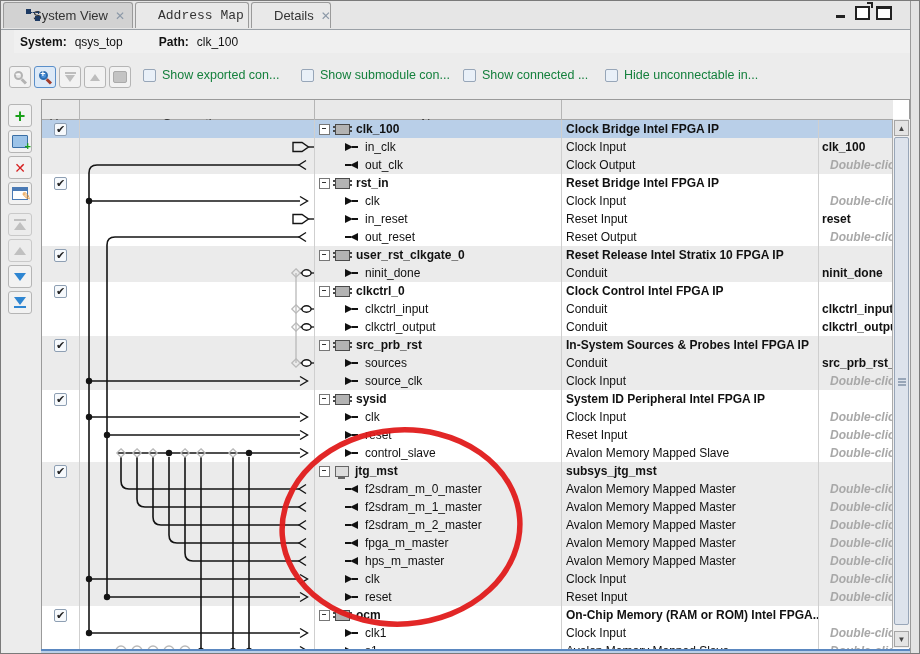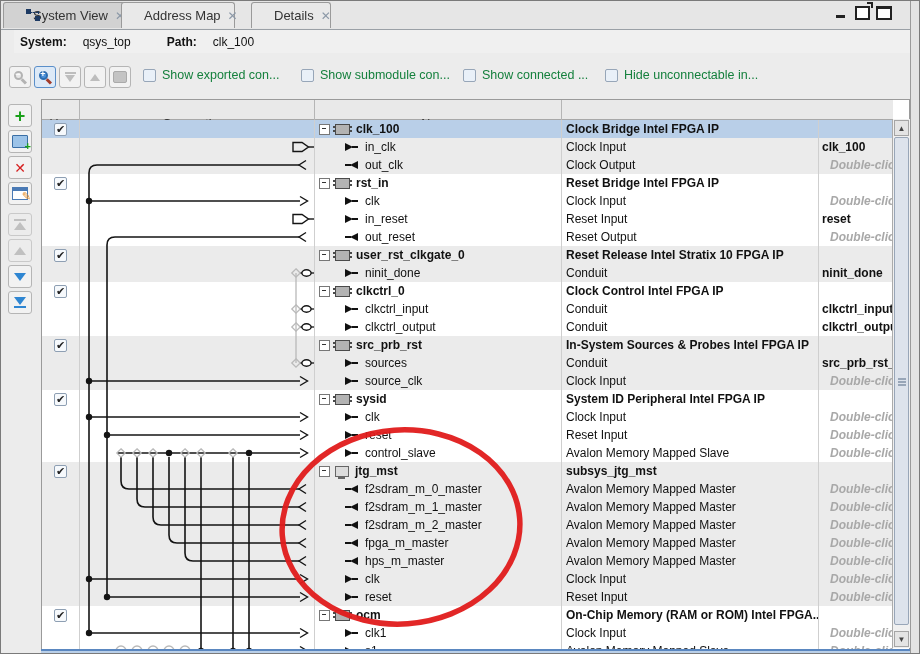--- a/index.html
+++ b/index.html
@@ -19,21 +19,21 @@
   .sysview-icon .dash{position:absolute;border-top:1px dashed #1d3a63;width:10px;left:3px;top:4px;}
   .sysview-icon .dash2{position:absolute;border-left:1px dashed #1d3a63;height:9px;left:12px;top:3px;}
   .winbtns{position:absolute;right:18px;top:4px;display:flex;gap:6px;}
   .winbtn{width:16px;height:15px;display:flex;align-items:center;justify-content:center;}
   .ic-min{width:9px;height:3px;background:#222;margin-top:7px;}
   .ic-restore{position:relative;width:11px;height:10px;border:2px solid #222;background:#fff;}
   .ic-restore::after{content:"";position:absolute;right:-5px;top:-6px;width:4px;height:4px;border-top:2px solid #222;border-right:2px solid #222;}
   .ic-max{width:12px;height:9px;border:2px solid #222;border-top-width:3px;background:#fff;}
   
   .infobar{position:absolute;left:13px;top:29px;width:909px;height:23px;background:#f0f0f0;display:flex;align-items:center;}
-  .infobar b{margin-left:6px;} .infobar span.v{margin-left:16px;}
+  .infobar b{margin-left:6px;} .infobar span.v{margin-left:8px;}
   .infobar .gap{width:30px;}
   
   .toolbar{position:absolute;left:0;top:52px;width:909px;height:46px;background:#ececec;}
   .tbtn{position:absolute;top:13px;width:22px;height:22px;border:1px solid #b5b5b5;border-radius:3px;background:#f2f2f2;
     display:flex;align-items:center;justify-content:center;box-sizing:border-box;}
   .tbtn.active{border:1px solid #5b8fc9;background:#dce9f7;}
   .mag{position:relative;width:13px;height:13px;}
   .mag .lens{position:absolute;left:0;top:0;width:9px;height:9px;border-radius:50%;box-sizing:border-box;}
   .mag .handle{position:absolute;width:6px;height:2.5px;transform:rotate(45deg);left:7px;top:9px;}
   .mag.gray .lens{border:2px solid #b3b3b3;background:#e8e8e8;}
@@ -123,21 +123,21 @@
     <div class="tab active" style="left:2px;width:130px;">
       <span class="sysview-icon">
           <i class="sq1"></i>
           <i class="sq2"></i>
           <span class="dash"></span>
           <span class="dash2"></span>
         </span>
       <span class="tab-label">System View</span>
       <span class="tab-close">✕</span>
     </div>
-    <div class="tab" style="left:120px;width:114px;">
+    <div class="tab" style="left:134px;width:114px;font-family:Liberation Mono, monospace;">
       <span class="tab-label">Address Map</span>
       <span class="tab-close">✕</span>
     </div>
     <div class="tab" style="left:250px;width:80px;">
       <span class="tab-label">Details</span>
       <span class="tab-close">✕</span>
     </div>
     <div class="winbtns">
       <span class="winbtn">
           <span class="ic-min"></span>

